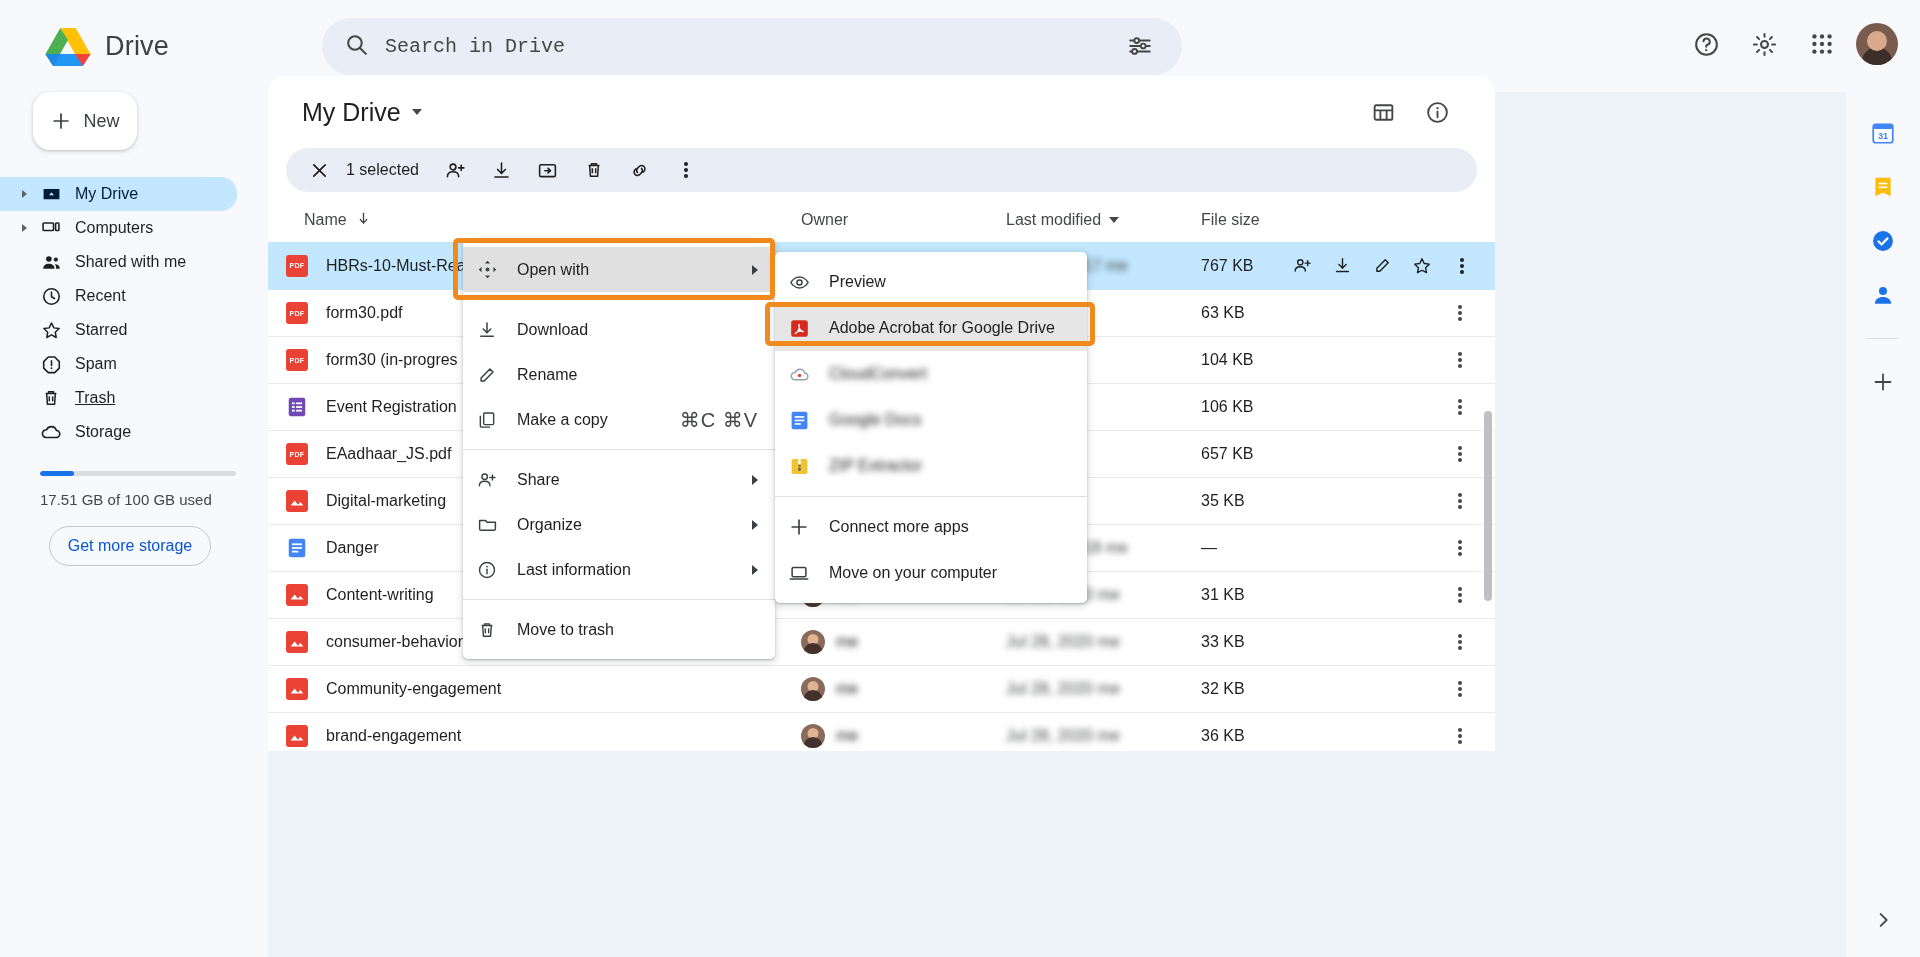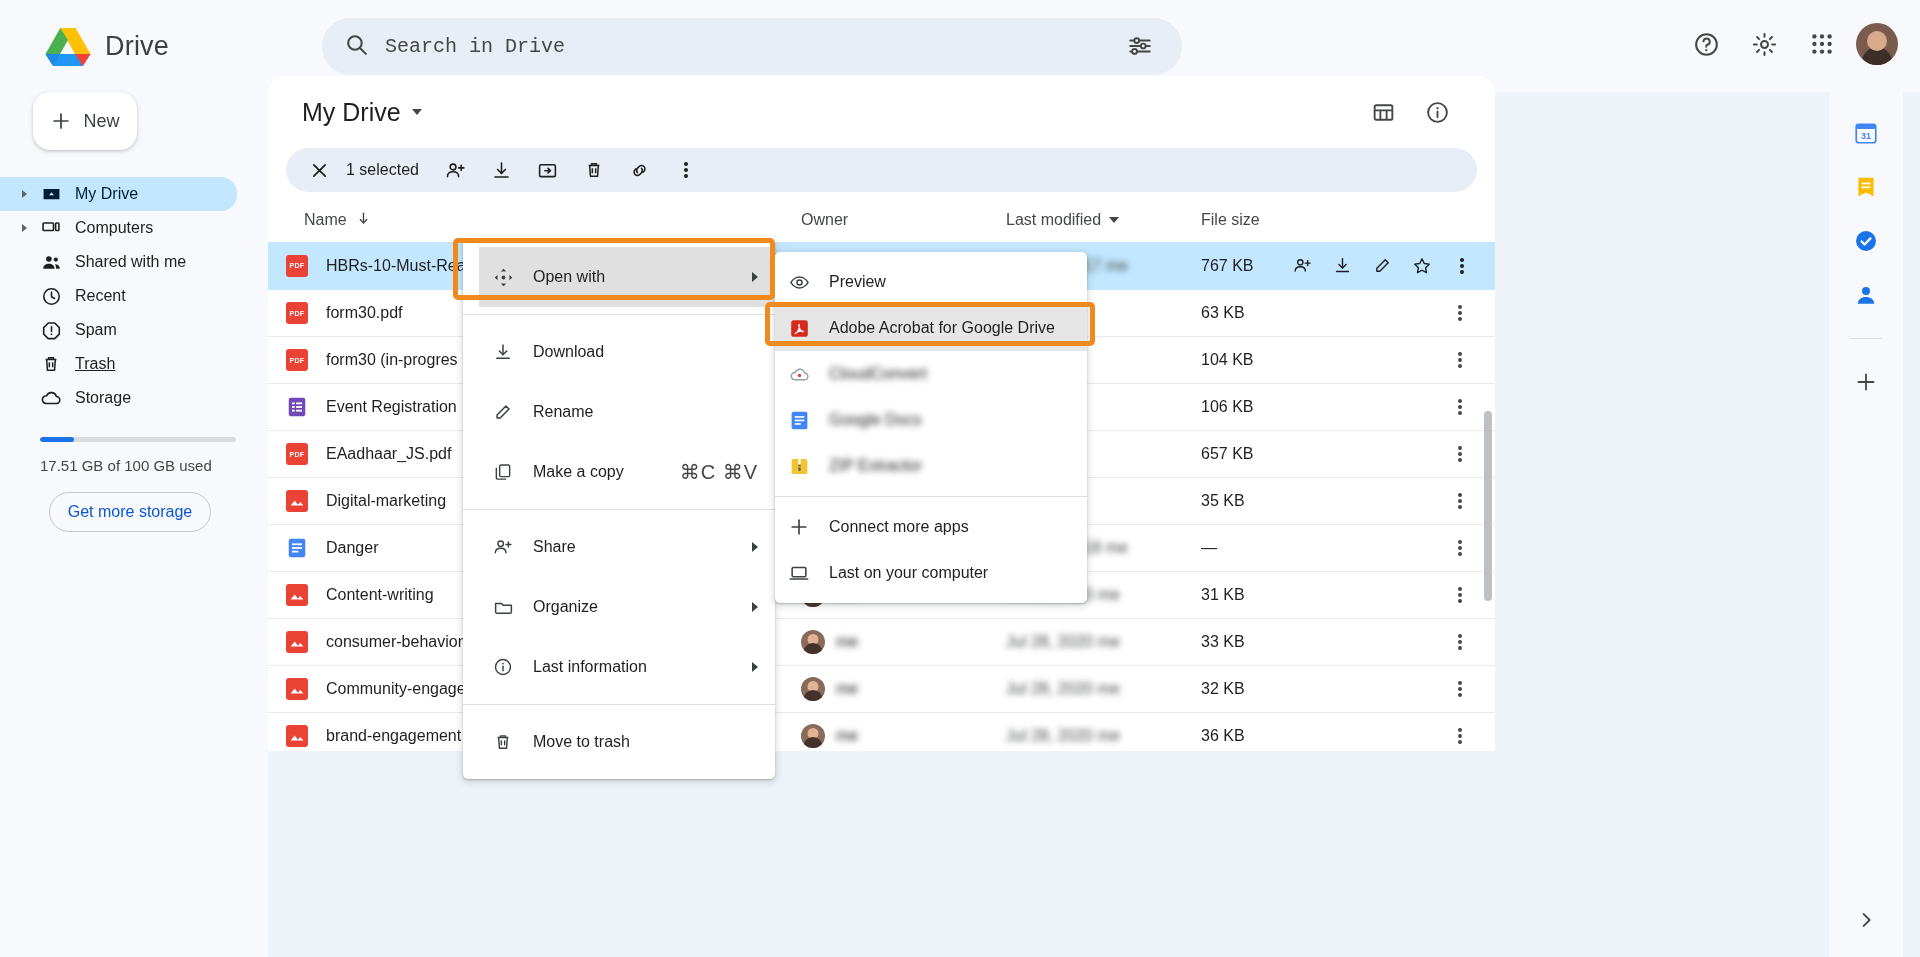--- a/index.html
+++ b/index.html
@@ -83,41 +83,41 @@
   .mini-avatar::after { content:""; position:absolute; left:50%; top:55%; width:19px; height:19px; border-radius:50%; background:#42322b; transform:translateX(-50%); }
   .row-actions { position: absolute; right: 16px; display: flex; align-items: center; gap: 6px; }
   .row-act { width: 34px; height: 34px; border-radius: 50%; display: flex; align-items: center; justify-content: center; cursor: pointer; }
   .kebab { width: 34px; height: 34px; display: flex; align-items: center; justify-content: center; border-radius: 50%; cursor: pointer; margin-left: auto; }
   .kebab span { display: block; width: 4px; height: 4px; border-radius: 50%; background: #444746; box-shadow: 0 -6px 0 #444746, 0 6px 0 #444746; }
 
   .scrollbar { position: absolute; right: 3px; top: 335px; width: 8px; height: 190px; background: #bdc1c6; border-radius: 4px; }
 
   
   .ctxmenu { position: absolute; left: 463px; top: 240px; width: 312px; background: #fff; border-radius: 5px; box-shadow: 0 2px 6px 2px rgba(60,64,67,.15), 0 1px 2px rgba(60,64,67,.3); padding: 7px 0; z-index: 40; }
-  .ctxitem { height: 60px; display: flex; align-items: center; padding: 0 17px 0 12px; font-size: 16px; color: #1f1f1f; cursor: pointer; gap: 18px; position: relative; margin-left: 16px; }
+  .ctxitem { height: 45px; display: flex; align-items: center; padding: 0 17px 0 12px; font-size: 16px; color: #1f1f1f; cursor: pointer; gap: 18px; position: relative; }
   .ctxitem.hl { background: #e0e0e0; }
   .ctx-ico { width: 24px; height: 24px; display: flex; align-items: center; justify-content: center; flex: none; }
   .ctx-label { flex: 1; }
   .ctx-short { color: #444746; font-size: 20px; letter-spacing: 1px; }
   .ctx-arrow { width: 0; height: 0; border-left: 6px solid #3c4043; border-top: 5px solid transparent; border-bottom: 5px solid transparent; }
   .ctx-sep { height: 1px; background: #e0e0e0; margin: 7px 0; }
 
   
   .submenu { position: absolute; left: 775px; top: 252px; width: 312px; background: #fff; border-radius: 5px; box-shadow: 0 2px 6px 2px rgba(60,64,67,.15), 0 1px 2px rgba(60,64,67,.3); padding: 7px 0; z-index: 45; }
   .subitem { height: 46px; display: flex; align-items: center; padding: 0 16px 0 12px; font-size: 16px; color: #1f1f1f; cursor: pointer; gap: 18px; }
   .subitem.hl { background: #e6e6e6; }
   .sub-ico { width: 24px; height: 24px; display: flex; align-items: center; justify-content: center; flex: none; }
 
   
   .annot { position: absolute; border: 5px solid #f08a1d; border-radius: 5px; z-index: 60; pointer-events: none; }
   .annot-1 { left: 453px; top: 238px; width: 322px; height: 62px; }
   .annot-2 { left: 765px; top: 302px; width: 330px; height: 44px; }
 
   
-  .rail { position: absolute; right: 17px; top: 92px; width: 74px; height: 865px; background: #f7f9fc; display: flex; flex-direction: column; align-items: center; padding-top: 24px; gap: 20px; }
+  .rail { position: absolute; right: 0; top: 92px; width: 74px; height: 865px; background: #f7f9fc; display: flex; flex-direction: column; align-items: center; padding-top: 24px; gap: 20px; }
   .rail-ico { width: 34px; height: 34px; display: flex; align-items: center; justify-content: center; border-radius: 8px; cursor: pointer; }
   .rail-sep { width: 32px; height: 1px; background: #dadce0; margin: 6px 0; }
   .rail-chev { position: absolute; bottom: 22px; width: 30px; height: 30px; display: flex; align-items: center; justify-content: center; cursor: pointer; }
 </style>
 </head>
 <body>
 
 <div class="screen">
 
   <div class="topbar">
@@ -233,20 +233,28 @@
       <div class="nav-item" style="height:34px;width:237px;">
         <div class="nav-ico">
           <svg width="21" height="21" viewBox="0 0 24 24" fill="none" stroke="#1f1f1f" stroke-width="1.8">
             <circle cx="12" cy="12" r="8.8"></circle>
               <path d="M12 7v5.3l3.4 2" stroke-linecap="round"></path>
           </svg>
         </div>
         <span class="nav-label">Recent</span>
       </div>
 
+      <div class="nav-item" style="height:34px;width:237px;">
+        <div class="nav-ico">
+          <svg width="21" height="21" viewBox="0 0 24 24" fill="none" stroke="#1f1f1f" stroke-width="1.7" stroke-linejoin="round">
+            <path d="M12 3.4l2.7 5.6 6 .8-4.4 4.2 1.1 6-5.4-2.9-5.4 2.9 1.1-6L3.3 9.8l6-.8z"></path>
+          </svg>
+        </div>
+        <span class="nav-label">Starred</span>
+      </div>
 
       <div class="nav-item" style="height:34px;width:237px;">
         <div class="nav-ico">
           <svg width="21" height="21" viewBox="0 0 24 24" fill="none" stroke="#1f1f1f" stroke-width="1.8">
             <path d="M8.3 3.5h7.4l5.2 5.2v7.4l-5.2 5.2H8.3L3.1 16.1V8.7z" stroke-linejoin="round"></path>
             <line x1="12" y1="7.8" x2="12" y2="13" stroke-linecap="round"></line>
               <circle cx="12" cy="16.2" r="1" fill="#1f1f1f" stroke="none"></circle>
           </svg>
         </div>
         <span class="nav-label">Spam</span>
@@ -785,21 +793,21 @@
       <span>Connect more apps</span>
     </div>
 
     <div class="subitem">
       <span class="sub-ico">
         <svg width="22" height="22" viewBox="0 0 24 24" fill="none" stroke="#3c4043" stroke-width="1.7" stroke-linejoin="round">
           <rect x="4.5" y="6" width="15" height="10" rx="1.3"></rect>
             <line x1="2.5" y1="18.5" x2="21.5" y2="18.5" stroke-linecap="round"></line>
         </svg>
       </span>
-      <span>Last on your computer</span>
+      <span>Move on your computer</span>
     </div>
   </div>
 
   <div class="annot annot-1"></div>
   <div class="annot annot-2"></div>
 
   <div class="rail">
     <div class="rail-ico">
       <svg width="26" height="26" viewBox="0 0 24 24">
           <rect x="3" y="4" width="18" height="17" rx="2.4" fill="#fff" stroke="#4285f4" stroke-width="1.6"></rect>

